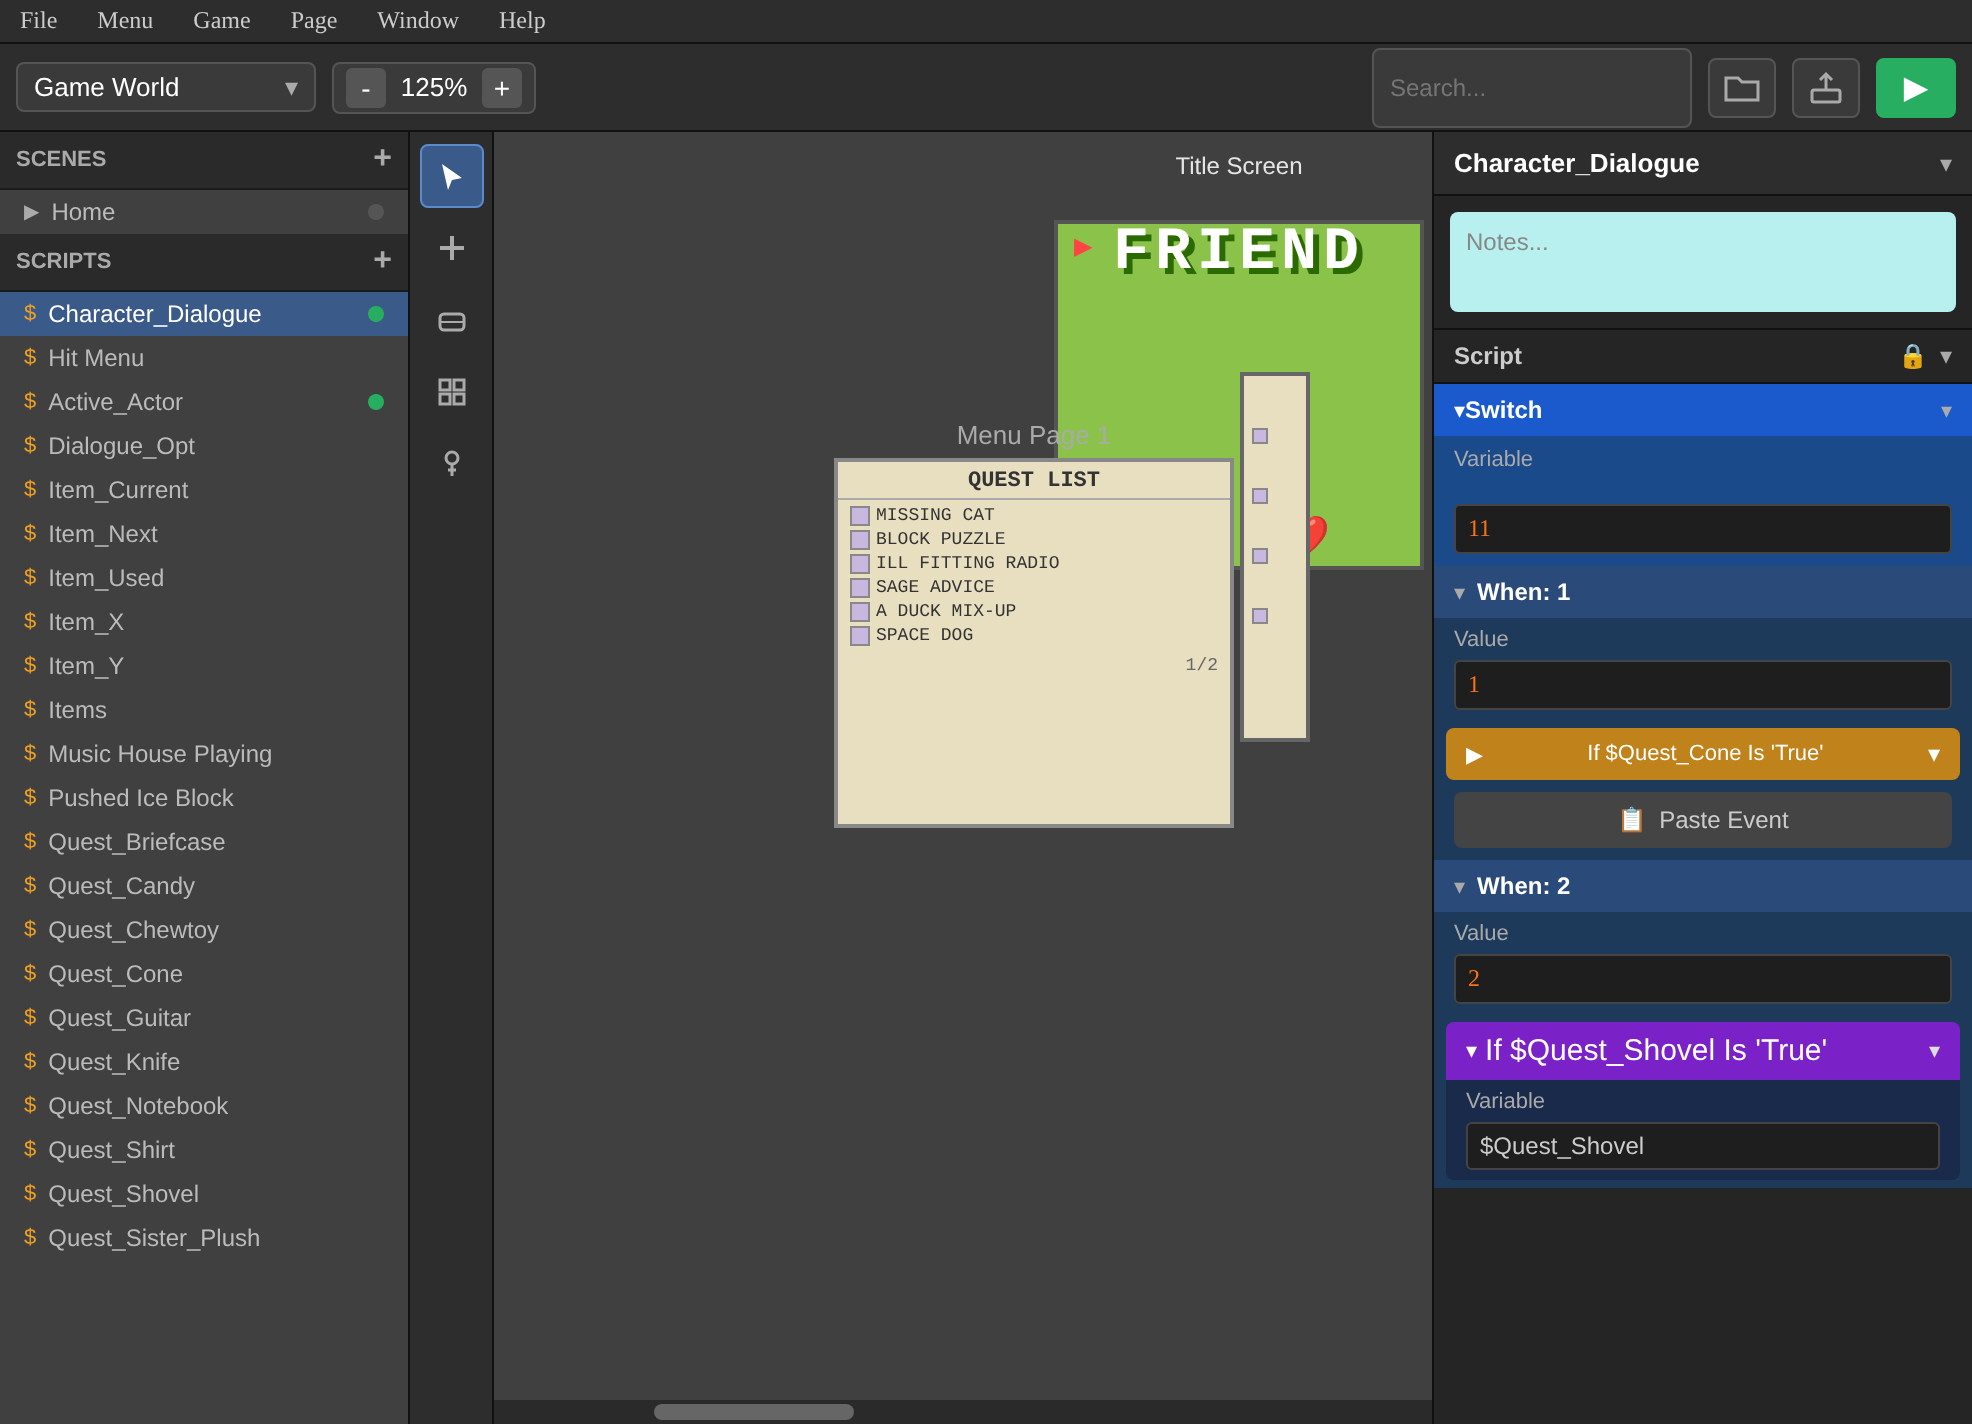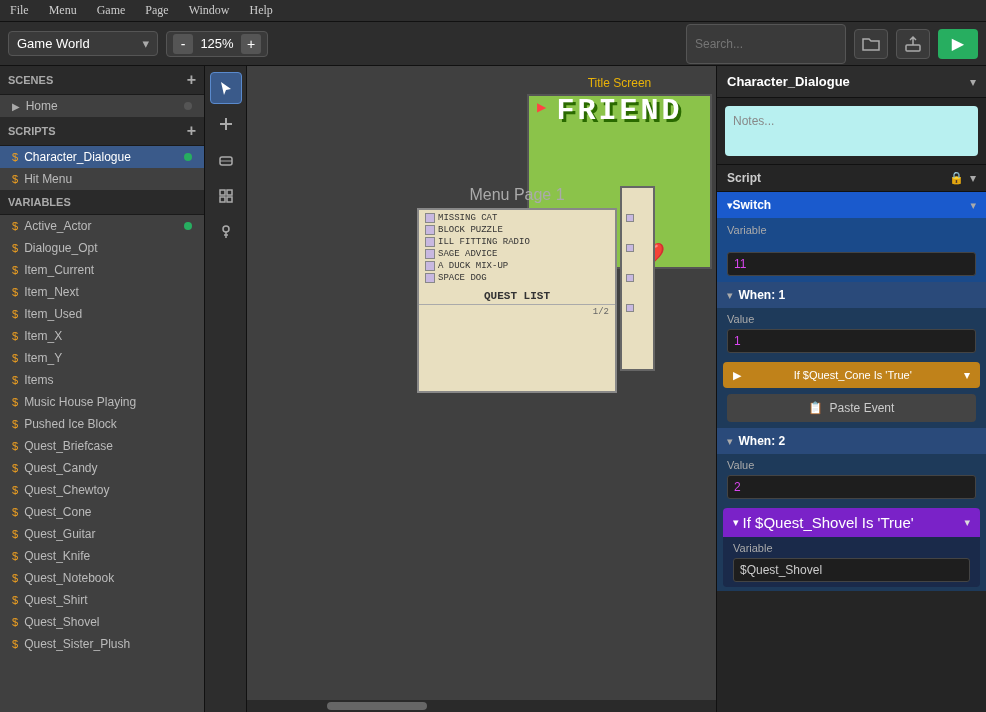--- a/index.html
+++ b/index.html
@@ -54,21 +54,21 @@
     .script-label { font-size: 12px; color: #ccc; font-weight: bold; }
     .script-icons { display: flex; gap: 6px; color: #aaa; }
 
     .switch-block { background: #1a4a8a; margin: 0; }
     .switch-header { display: flex; align-items: center; justify-content: space-between; padding: 6px 10px; background: #1a5acd; }
     .switch-label { color: #fff; font-weight: bold; font-size: 12px; }
 
     .rp-field { padding: 6px 10px; }
     .rp-field-label { font-size: 11px; color: #aaa; margin-bottom: 4px; }
     .rp-select { width: 100%; background: #1e1e1e; border: 1px solid #444; border-radius: 3px; color: #ccc; padding: 4px 6px; font-size: 12px; appearance: none; }
-    .rp-input { width: 100%; background: #1e1e1e; border: 1px solid #444; border-radius: 3px; color: #d946ef; padding: 4px 6px; font-size: 12px; }
+    .rp-input { width: 100%; background: #1e1e1e; border: 1px solid #444; border-radius: 3px; color: #f97316; padding: 4px 6px; font-size: 12px; font-family: Liberation Serif, serif; }
 
     .when-block { background: #1e3a5a; }
     .when-header { display: flex; align-items: center; gap: 6px; padding: 6px 10px; background: #2a4a7a; }
     .when-label { color: #fff; font-size: 12px; font-weight: bold; }
     .when-value-field { padding: 5px 10px; }
 
     .if-block { margin: 4px 6px; border-radius: 4px; overflow: hidden; }
     .if-header { display: flex; align-items: center; justify-content: space-between; padding: 6px 10px; background: #c0821a; cursor: pointer; }
     .if-label { color: #fff; font-size: 11px; }
     .if-arrow { color: #fff; }
@@ -140,23 +140,20 @@
     <div class="sidebar-item selected">
       <span class="item-icon">$</span>
       <span>Character_Dialogue</span>
       <span class="dot" style="background:#27ae60;"></span>
     </div>
     <div class="sidebar-item">
       <span class="item-icon">$</span>
       <span>Hit Menu</span>
     </div>
 
-    <div class="sidebar-section-header">
-      <span>VARIABLES</span>
-    </div>
     <div id="variables-list">
         <div class="sidebar-item">
           <span style="color:#f0a020; font-size:11px;">$</span>
           <span>Active_Actor</span>
           <span style="width: 8px; height: 8px; border-radius: 50%; background: rgb(39, 174, 96); margin-left: auto; flex-shrink: 0;"></span>
         </div>
         <div class="sidebar-item">
           <span style="color:#f0a020; font-size:11px;">$</span>
           <span>Dialogue_Opt</span>
         </div>
@@ -264,39 +261,40 @@
       <svg width="14" height="16" viewBox="0 0 14 16">
           <circle cx="7" cy="5" r="3" stroke="#aaa" fill="none" stroke-width="1.5"></circle>
           <path d="M7 8v6M5 11h4" stroke="#aaa" stroke-width="1.5"></path>
         </svg>
     </div>
   </div>
 
   <div class="canvas-area" style="position: relative; background: #404040;">
 
     <div style="position: absolute; top: 10px; left: 280px; text-align: center;">
-      <div style="color: #eab308; font-size: 12px; margin-bottom: 4px;">Title Screen</div>
+      <div style="color: #e5e5e5; font-size: 12px; margin-bottom: 20px;">Title Screen</div>
       <div style="width: 185px; height: 175px; border: 2px solid #555; background: #8bc34a; position: relative; overflow: hidden;">
         <div style="position: absolute; top: 4px; left: 8px; color: #ff4444; font-size: 12px;">▶</div>
         <div style="display: flex; flex-direction: column; align-items: center; justify-content: space-between; height: 100%; font-family: 'Courier New', monospace; gap: 2px;">
           <div style="font-size: 30px; font-weight: 900; color: #fff; text-shadow: 3px 3px #2a6a00; letter-spacing: 3px; line-height: 1.0; text-align: center;">
             <div>FRIEND</div>
           </div>
           <div style="display: flex; align-items: center; gap: 8px; margin-top: 6px;">
             <div style="width: 38px; height: 28px; background: #5a9a20; border: 2px solid #3a7a10; border-radius: 2px; display: flex; align-items: center; justify-content: center; font-size: 16px;">🐕</div>
             <div style="font-size: 20px;">→</div>
             <div style="font-size: 20px;">❤️</div>
           </div>
         </div>
       </div>
     </div>
 
     <div style="position: absolute; top: 120px; left: 170px; text-align: center;">
-      <div style="color: #aaa; font-size: 16px; margin-bottom: 4px;">Menu Page 1</div>
+      <div style="color: #aaa; font-size: 13px; margin-bottom: 4px; margin-top: 24px;">Menu Page 1</div>
       <div style="width: 200px; height: 185px; border: 2px solid #888; background: #e8dfc0; overflow: hidden; font-family: 'Courier New', monospace;">
+        <div style="text-align: center; font-weight: bold; font-size: 11px; color: #333; padding: 4px 0 2px; border-bottom: 1px solid #aaa; font-family: 'Courier New';">QUEST LIST</div>
         <div id="quest-items" style="padding: 2px 6px;">
             <div style="display: flex; align-items: center; gap: 3px; padding: 1px 0px; color: rgb(51, 51, 51); font-size: 9px; font-family: &quot;Courier New&quot;, monospace;">
               <span style="width:10px;height:10px;border:1px solid #888;background:#c8b8e0;display:inline-block;flex-shrink:0;"></span>
               <span>MISSING CAT</span>
             </div>
             <div style="display: flex; align-items: center; gap: 3px; padding: 1px 0px; color: rgb(51, 51, 51); font-size: 9px; font-family: &quot;Courier New&quot;, monospace;">
               <span style="width:10px;height:10px;border:1px solid #888;background:#c8b8e0;display:inline-block;flex-shrink:0;"></span>
               <span>BLOCK PUZZLE</span>
             </div>
             <div style="display: flex; align-items: center; gap: 3px; padding: 1px 0px; color: rgb(51, 51, 51); font-size: 9px; font-family: &quot;Courier New&quot;, monospace;">
@@ -309,21 +307,20 @@
             </div>
             <div style="display: flex; align-items: center; gap: 3px; padding: 1px 0px; color: rgb(51, 51, 51); font-size: 9px; font-family: &quot;Courier New&quot;, monospace;">
               <span style="width:10px;height:10px;border:1px solid #888;background:#c8b8e0;display:inline-block;flex-shrink:0;"></span>
               <span>A DUCK MIX-UP</span>
             </div>
             <div style="display: flex; align-items: center; gap: 3px; padding: 1px 0px; color: rgb(51, 51, 51); font-size: 9px; font-family: &quot;Courier New&quot;, monospace;">
               <span style="width:10px;height:10px;border:1px solid #888;background:#c8b8e0;display:inline-block;flex-shrink:0;"></span>
               <span>SPACE DOG</span>
             </div>
           </div>
-        <div style="text-align: center; font-weight: bold; font-size: 11px; color: #333; padding: 4px 0 2px; border-bottom: 1px solid #aaa; font-family: 'Courier New';">QUEST LIST</div>
         <div style="text-align: right; font-size: 9px; color: #666; padding: 2px 6px;">1/2</div>
       </div>
     </div>
 
     <div style="position: absolute; top: 120px; left: 373px; width: 35px; height: 185px; border: 2px solid #666; background: #e8dfc0;">
       <div style="display: flex; flex-direction: column; gap: 22px; padding: 26px 4px;">
         <div style="width: 8px; height: 8px; background: #c8b8e0; border: 1px solid #888;"></div>
         <div style="width: 8px; height: 8px; background: #c8b8e0; border: 1px solid #888;"></div>
         <div style="width: 8px; height: 8px; background: #c8b8e0; border: 1px solid #888;"></div>
         <div style="width: 8px; height: 8px; background: #c8b8e0; border: 1px solid #888;"></div>

